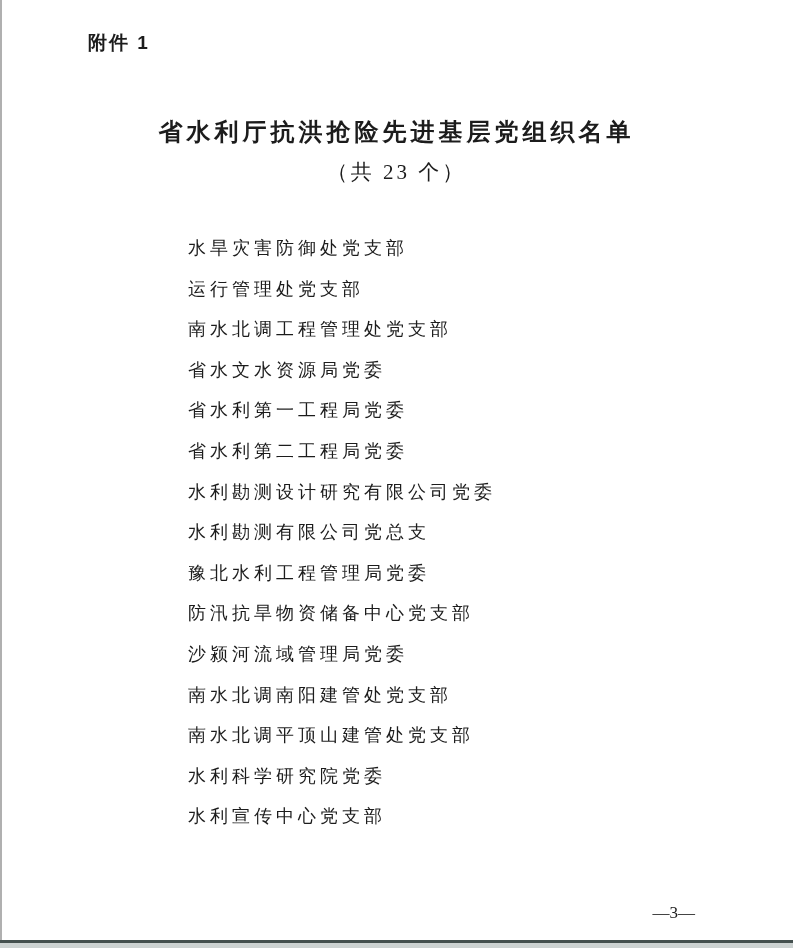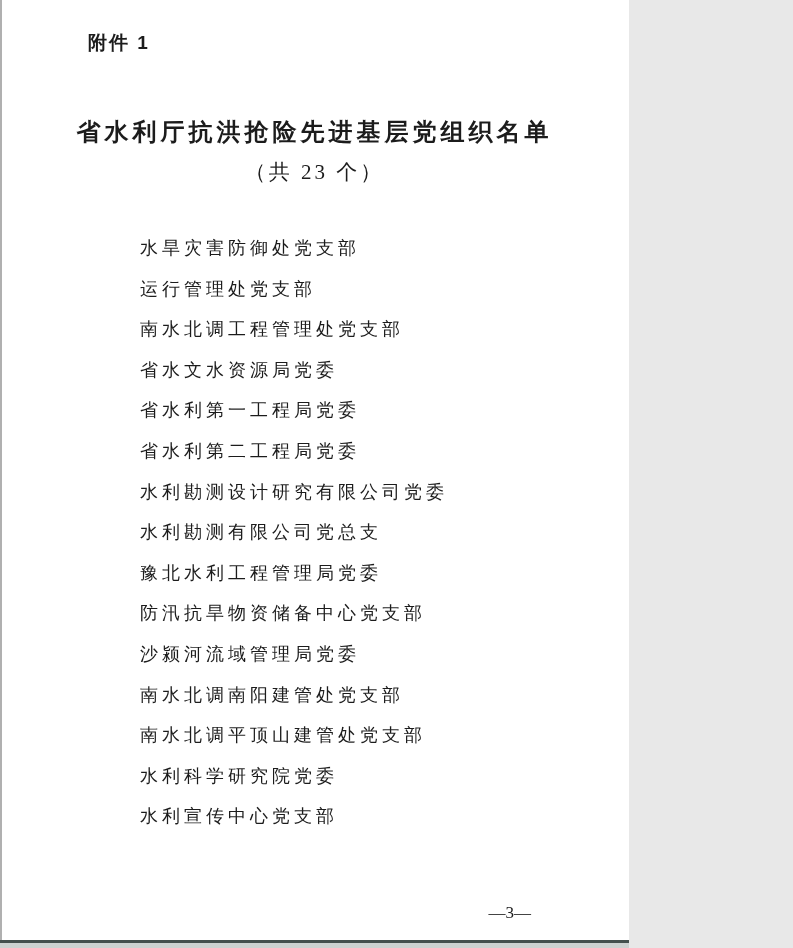--- a/index.html
+++ b/index.html
@@ -2,21 +2,21 @@
 <html><head>
 <meta charset="utf-8">
 <style>
   html, body {
     margin: 0;
     padding: 0;
     background: #e8e8e8;
   }
   .page {
     position: relative;
-    width: 629px;
+    width: 793px;
     height: 948px;
     background: #ffffff;
     overflow: hidden;
     font-family: "Liberation Serif", serif;
     color: #1c1c1c;
     text-decoration: underline;
   }
   
   .edge-left {
     position: absolute;
@@ -70,20 +70,21 @@
     left: 140px;
     top: 228px;
     width: 520px;
   }
   .org-item {
     height: 40.6px;
     line-height: 40.6px;
     font-size: 18px;
     letter-spacing: 4px;
     white-space: nowrap;
+    margin-left: 48px;
   }
   .page-number {
     position: absolute;
     right: 98px;
     top: 903px;
     font-size: 17px;
     letter-spacing: 0px;
   }
 </style>
 </head>

